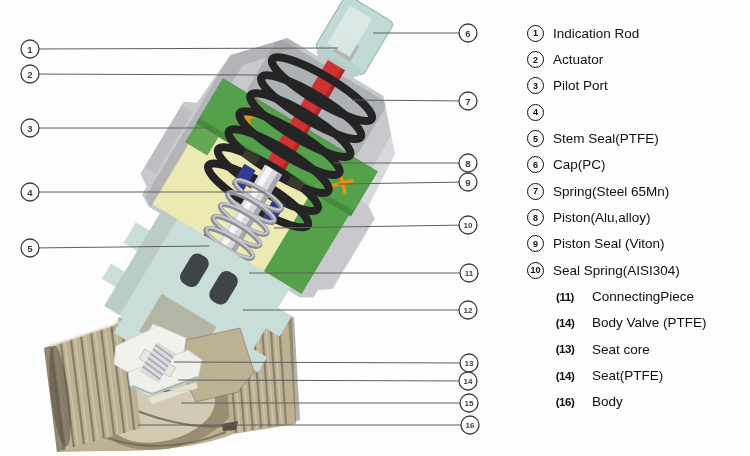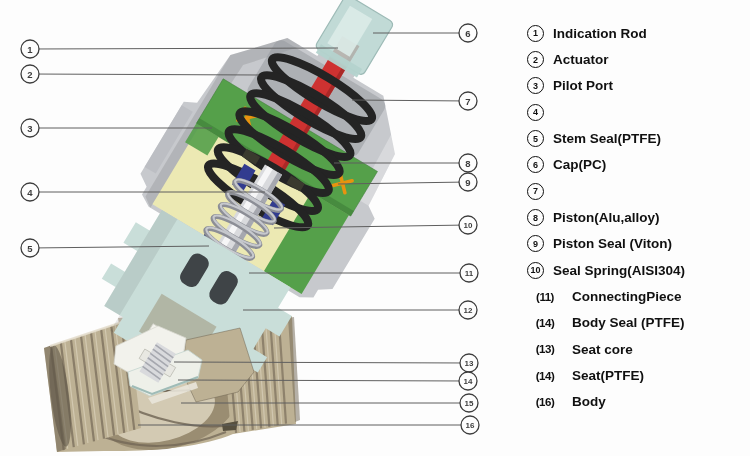--- a/index.html
+++ b/index.html
@@ -40,23 +40,23 @@
     position:absolute;left:527px;top:20px;width:222px;
     color:var(--c-legend-ink,#101010);
   }
   .legend-row{height:26.35px;display:flex;align-items:center;}
   .badge{flex:0 0 auto;display:flex;align-items:center;justify-content:center;}
   .badge.circle{
     width:15px;height:15px;border:1.4px solid var(--c-legend-ink,#141414);
     border-radius:50%;font-size:9px;font-weight:bold;
   }
   .badge.paren{
-    width:36px;font-size:11.5px;font-weight:bold;letter-spacing:-0.5px;text-align:right;
+    width:36px;font-size:11.5px;font-weight:bold;letter-spacing:-0.5px;text-align:right;margin-left:20px;
   }
-  .legend-label{margin-left:9px;font-size:13.5px;font-weight:700;white-space:nowrap;}
+  .legend-label{margin-left:9px;font-size:13.5px;font-weight:400;white-space:nowrap;}
 </style>
 </head>
 <body>
 
 <div class="stage">
 <svg width="750" height="456" viewBox="0 0 750 456">
 
   <g>
     <path class="fTan" d="M48,348 L128,320 C165,304 205,304 235,315 L292,316 L296,424 L233,434 C202,447 152,452 104,451 L57,452 Z"></path>
     <path class="fTanD" opacity="0.55" d="M118,318 L232,310 L242,362 L128,382 Z"></path>
@@ -253,40 +253,41 @@
       <div class="legend-row">
         <span class="badge circle">5</span>
         <span class="legend-label">Stem Seal(PTFE)</span>
       </div>
       <div class="legend-row">
         <span class="badge circle">6</span>
         <span class="legend-label">Cap(PC)</span>
       </div>
       <div class="legend-row">
         <span class="badge circle">7</span>
+        <span class="legend-label">Spring(Steel 65Mn)</span>
       </div>
       <div class="legend-row">
         <span class="badge circle">8</span>
         <span class="legend-label">Piston(Alu,alloy)</span>
       </div>
       <div class="legend-row">
         <span class="badge circle">9</span>
         <span class="legend-label">Piston Seal (Viton)</span>
       </div>
       <div class="legend-row">
         <span class="badge circle">10</span>
         <span class="legend-label">Seal Spring(AISI304)</span>
       </div>
       <div class="legend-row">
         <span class="badge paren">(11)</span>
         <span class="legend-label">ConnectingPiece</span>
       </div>
       <div class="legend-row">
         <span class="badge paren">(14)</span>
-        <span class="legend-label">Body Seal (PTFE)</span>
+        <span class="legend-label">Body Valve (PTFE)</span>
       </div>
       <div class="legend-row">
         <span class="badge paren">(13)</span>
         <span class="legend-label">Seat core</span>
       </div>
       <div class="legend-row">
         <span class="badge paren">(14)</span>
         <span class="legend-label">Seat(PTFE)</span>
       </div>
       <div class="legend-row">

